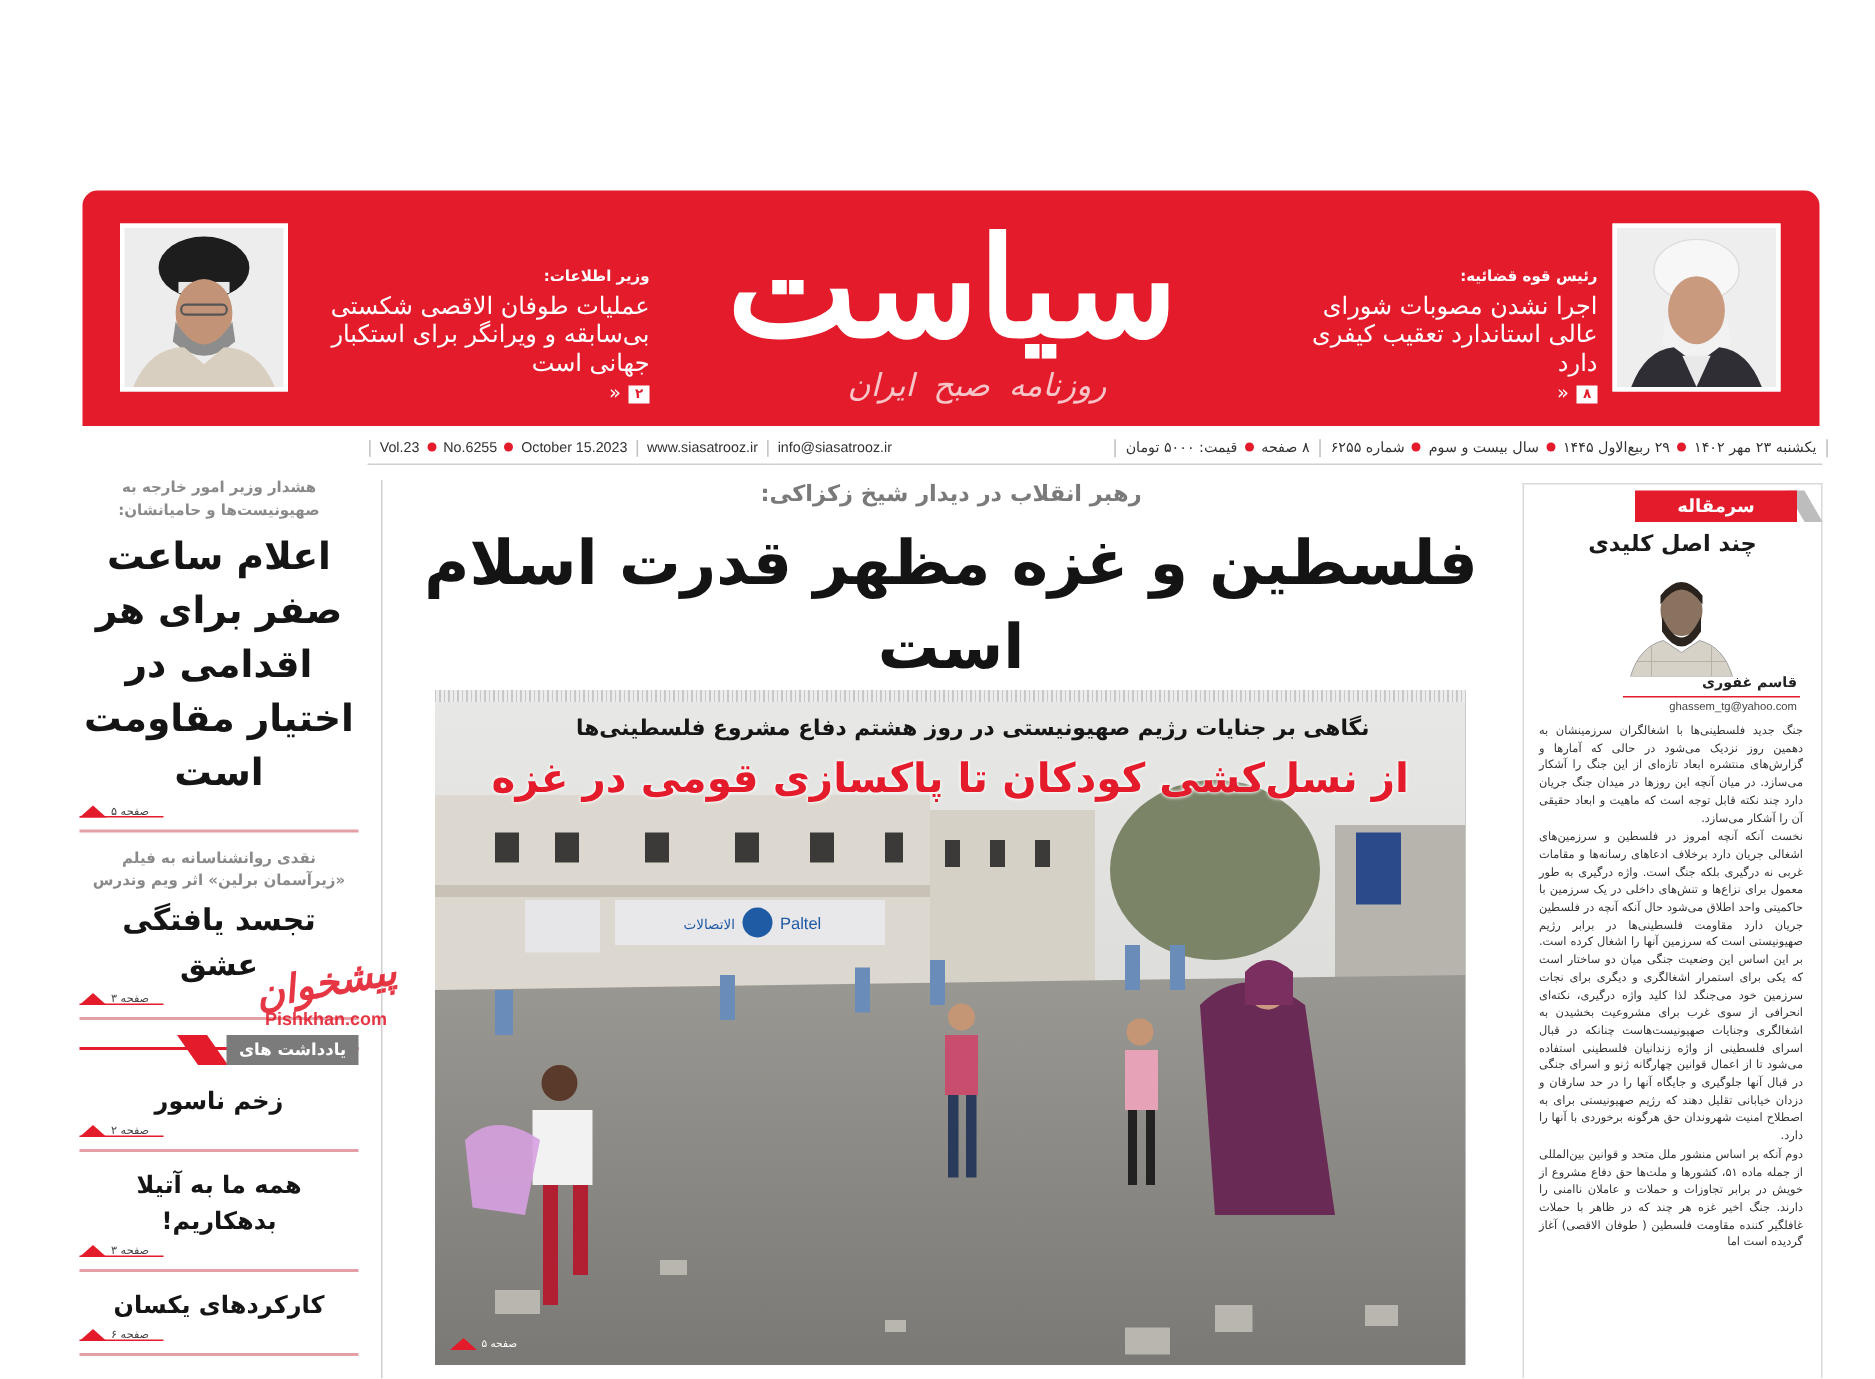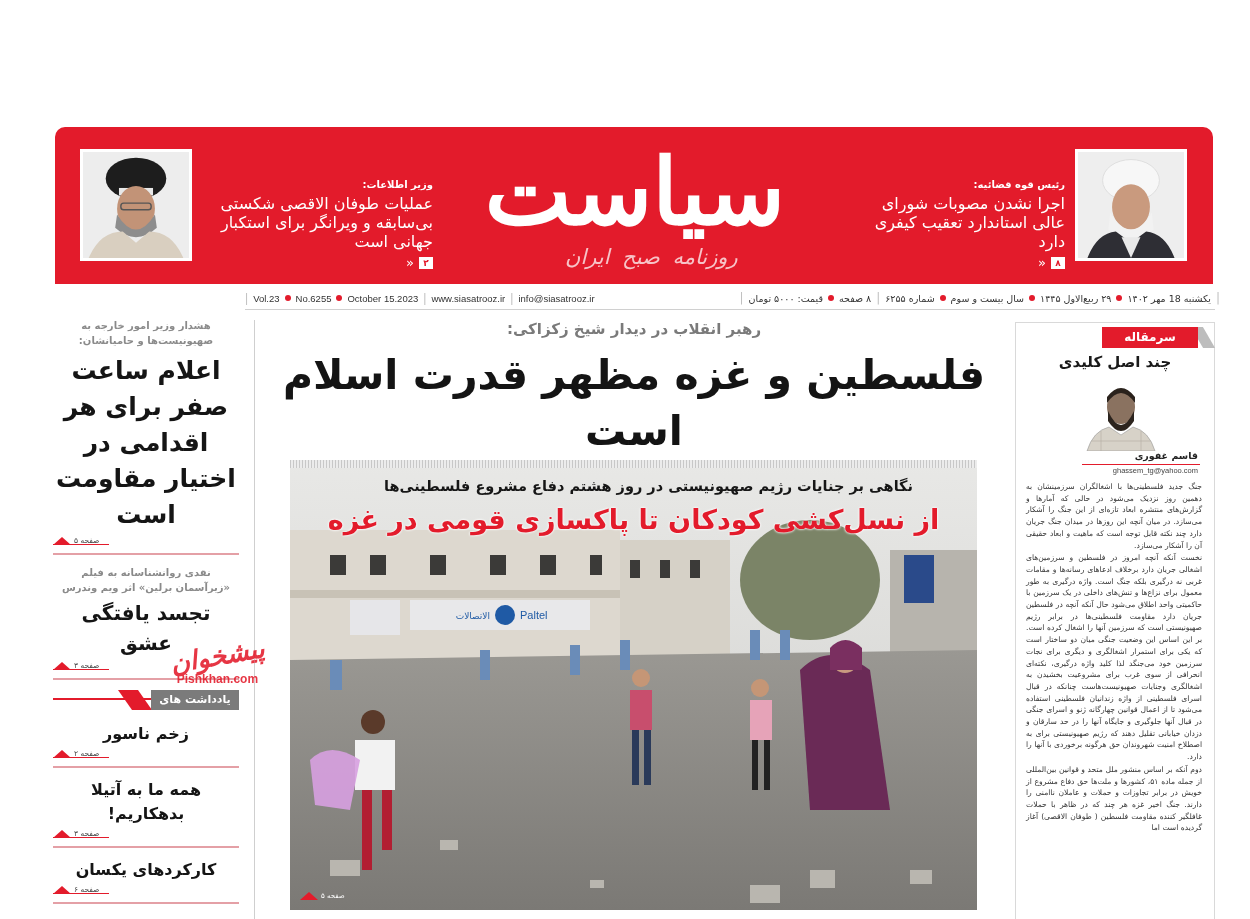--- a/index.html
+++ b/index.html
@@ -71,21 +71,21 @@
 
   .photo { position: absolute; left: 290px; top: 460px; width: 687px; height: 450px; overflow: hidden; background: #8d8d8d; }
   .photo-strip { position: absolute; left: 0; top: 0; right: 0; height: 8px; background: repeating-linear-gradient(90deg, #c8c8c8 0 1px, #ececec 1px 3px); }
   .photo-svg { position: absolute; left: 0; top: 0; width: 687px; height: 450px; }
   .photo-kicker { position: absolute; top: 18px; left: 0; right: 0; text-align: center; direction: rtl; font-size: 14.5px; font-weight: bold; color: #161616; margin-left: 30px; }
   .photo-headline { position: absolute; top: 44px; left: 0; right: 0; text-align: center; direction: rtl; font-size: 27px; font-weight: 900; color: #e31b2b; letter-spacing: -1px; text-shadow: 0 0 3px #fff, 0 0 2px #fff; }
   .photo-page { position: absolute; left: 10px; bottom: 10px; display: flex; align-items: center; gap: 3px; font-size: 7px; color: #fff; }
 
   
   .right-col { position: absolute; left: 1015px; top: 322px; width: 200px; height: 597px; border: 1px solid #d9d9d9; border-bottom: none; direction: rtl; }
-  .editorial-tab { position: absolute; right: 16px; top: 4px; width: 96px; height: 21px; background: #e31b2b; color: #fff; font-size: 12px; font-weight: bold; line-height: 21px; text-align: center; }
+  .editorial-tab { position: absolute; right: 16px; top: 4px; width: 108px; height: 21px; background: #e31b2b; color: #fff; font-size: 12px; font-weight: bold; line-height: 21px; text-align: center; }
   .editorial-tab-fold { position: absolute; right: 5px; top: 4px; width: 12px; height: 21px; background: #bdbdbd; transform: skewX(30deg); }
   .editorial-title { position: absolute; top: 30px; left: 0; right: 0; text-align: center; font-size: 15px; font-weight: bold; color: #1a1a1a; }
   .author-photo { position: absolute; left: 65px; top: 58px; width: 80px; height: 70px; }
   .author-name { position: absolute; right: 16px; top: 127px; font-size: 9.5px; font-weight: bold; color: #222; }
   .author-line { position: absolute; left: 66px; right: 14px; top: 141px; height: 1px; background: #e31b2b; }
   .author-email { position: absolute; right: 16px; top: 143px; font-family: "Liberation Sans", sans-serif; font-size: 7.5px; color: #444; direction: ltr; }
   .editorial-body { position: absolute; top: 158px; left: 10px; right: 12px; font-size: 7.6px; line-height: 11.7px; text-align: justify; text-align-last: right; color: #333; }
   .editorial-body p { margin-bottom: 1px; }
 </style>
 </head>
@@ -145,21 +145,21 @@
     <span>No.6255</span>
     <span class="dot"></span>
     <span>October 15.2023</span>
     <span class="bar">|</span>
     <span>www.siasatrooz.ir</span>
     <span class="bar">|</span>
     <span>info@siasatrooz.ir</span>
   </div>
   <div class="dateline-fa">
     <span class="bar">|</span>
-    <span>یکشنبه 18 مهر ۱۴۰۲</span>
+    <span>یکشنبه ۲۳ مهر ۱۴۰۲</span>
     <span class="dot"></span>
     <span>۲۹ ربیع‌الاول ۱۴۴۵</span>
     <span class="dot"></span>
     <span>سال بیست و سوم</span>
     <span class="dot"></span>
     <span>شماره ۶۲۵۵</span>
     <span class="bar">|</span>
     <span>۸ صفحه</span>
     <span class="dot"></span>
     <span>قیمت: ۵۰۰۰ تومان</span>

